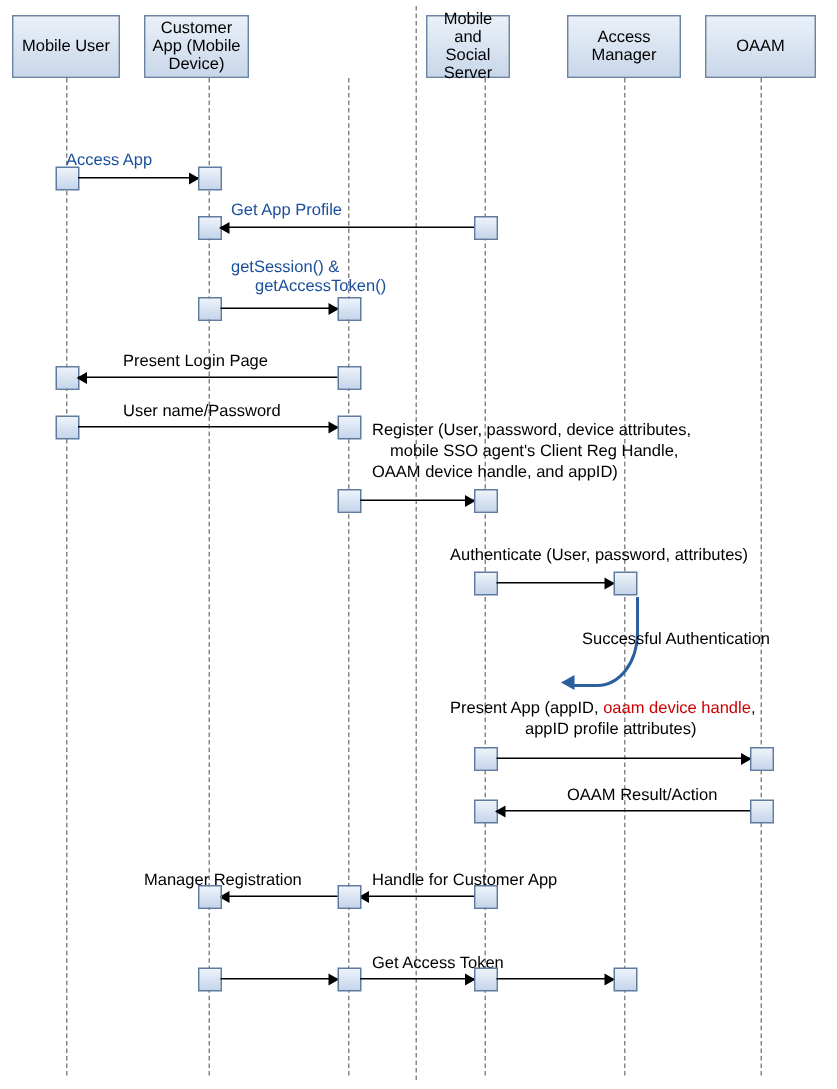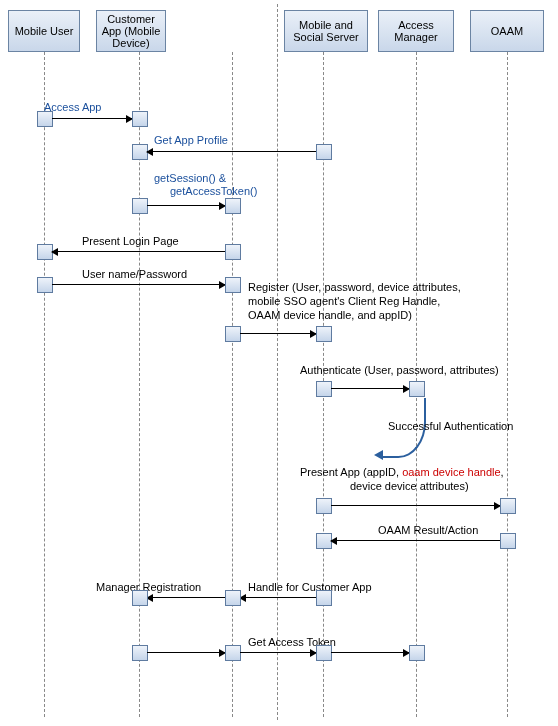--- a/index.html
+++ b/index.html
@@ -77,21 +77,21 @@
 </head>
 <body>
 <div class="canvas">
 
 <div class="participant" style="left:8px;  width:72px">
       <span>Mobile User</span>
     </div>
 <div class="participant" style="left:96px; width:70px">
       <span>Customer App (Mobile Device)</span>
     </div>
-<div class="participant" style="left:284px;width:84px">
+<div class="participant" style="left:284px;width:56px">
       <span>Mobile and Social Server</span>
     </div>
 <div class="participant" style="left:378px;width:76px">
       <span>Access Manager</span>
     </div>
 <div class="participant" style="left:470px;width:74px">
       <span>OAAM</span>
     </div>
 
 <div class="lifeline" style="left:44px;  height:665px"></div>
@@ -123,38 +123,38 @@
 <div class="node" style="left:37px;  top:244px"></div>
 <div class="hline arrow-left" style="left:52px; top:251px; width:173px"></div>
 <div class="node" style="left:225px; top:244px"></div>
 
 <div class="msg-label" style="left:82px; top:268px">User name/Password</div>
 <div class="node" style="left:37px;  top:277px"></div>
 <div class="hline arrow-right" style="left:52px; top:284px; width:173px"></div>
 <div class="node" style="left:225px; top:277px"></div>
 
 <div class="msg-label" style="left:248px; top:281px">Register (User, password, device attributes,</div>
-<div class="msg-label" style="left:248px; top:295px">mobile SSO agent's Client Reg Handle,</div>
+<div class="msg-label" style="left:260px; top:295px">mobile SSO agent's Client Reg Handle,</div>
 <div class="msg-label" style="left:248px; top:309px">OAAM device handle, and appID)</div>
 <div class="node" style="left:225px; top:326px"></div>
 <div class="hline arrow-right" style="left:240px; top:333px; width:76px"></div>
 <div class="node" style="left:316px; top:326px"></div>
 
 <div class="msg-label" style="left:300px; top:364px">Authenticate (User, password, attributes)</div>
 <div class="node" style="left:316px; top:381px"></div>
 <div class="hline arrow-right" style="left:331px; top:388px; width:78px"></div>
 <div class="node" style="left:409px; top:381px"></div>
 
 <div class="curve" style="left:380px; top:398px"></div>
 <div class="msg-label" style="left:388px; top:420px">Successful Authentication</div>
 
 <div style="position:absolute;left:300px;top:466px;white-space:nowrap">
   <span>Present App (appID, </span><span class="red">oaam device handle</span><span>,</span>
 </div>
-<div class="msg-label" style="left:350px; top:480px">device device attributes)</div>
+<div class="msg-label" style="left:350px; top:480px">appID profile attributes)</div>
 <div class="node" style="left:316px; top:498px"></div>
 <div class="hline arrow-right" style="left:331px; top:505px; width:169px"></div>
 <div class="node" style="left:500px; top:498px"></div>
 
 <div class="msg-label" style="left:378px; top:524px">OAAM Result/Action</div>
 <div class="node" style="left:316px; top:533px"></div>
 <div class="hline arrow-left" style="left:331px; top:540px; width:169px"></div>
 <div class="node" style="left:500px; top:533px"></div>
 
 <div class="msg-label" style="left:96px; top:581px">Manager Registration</div>

